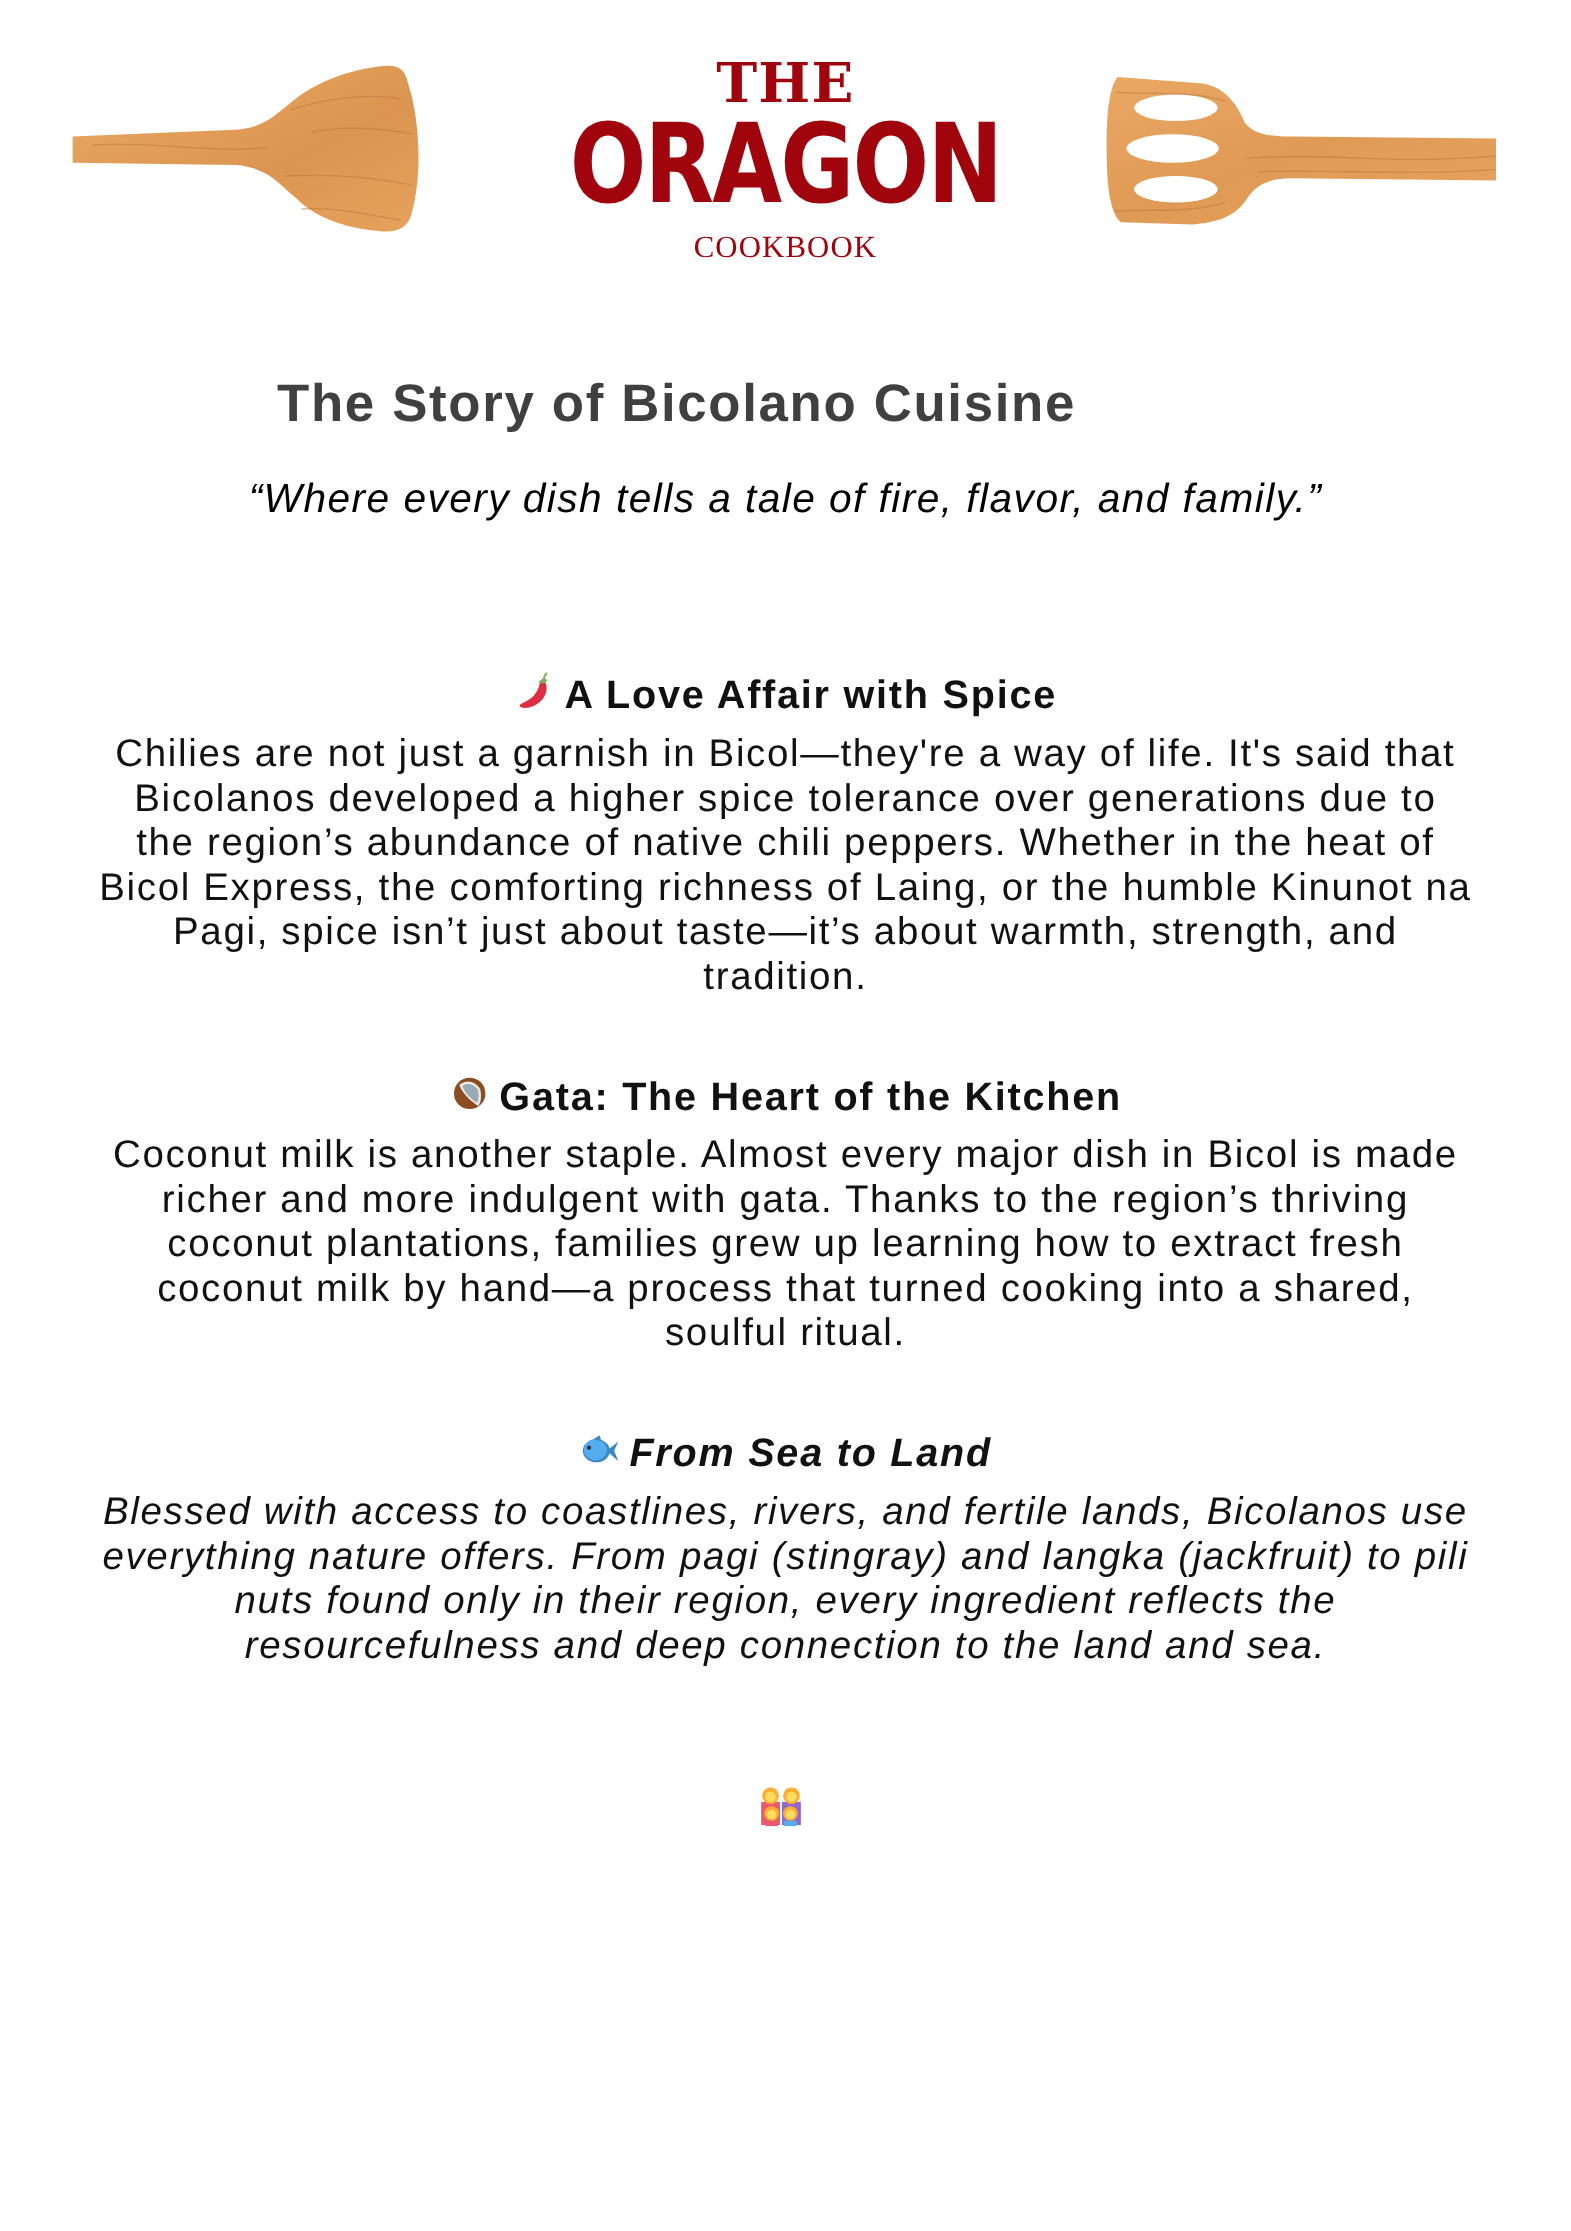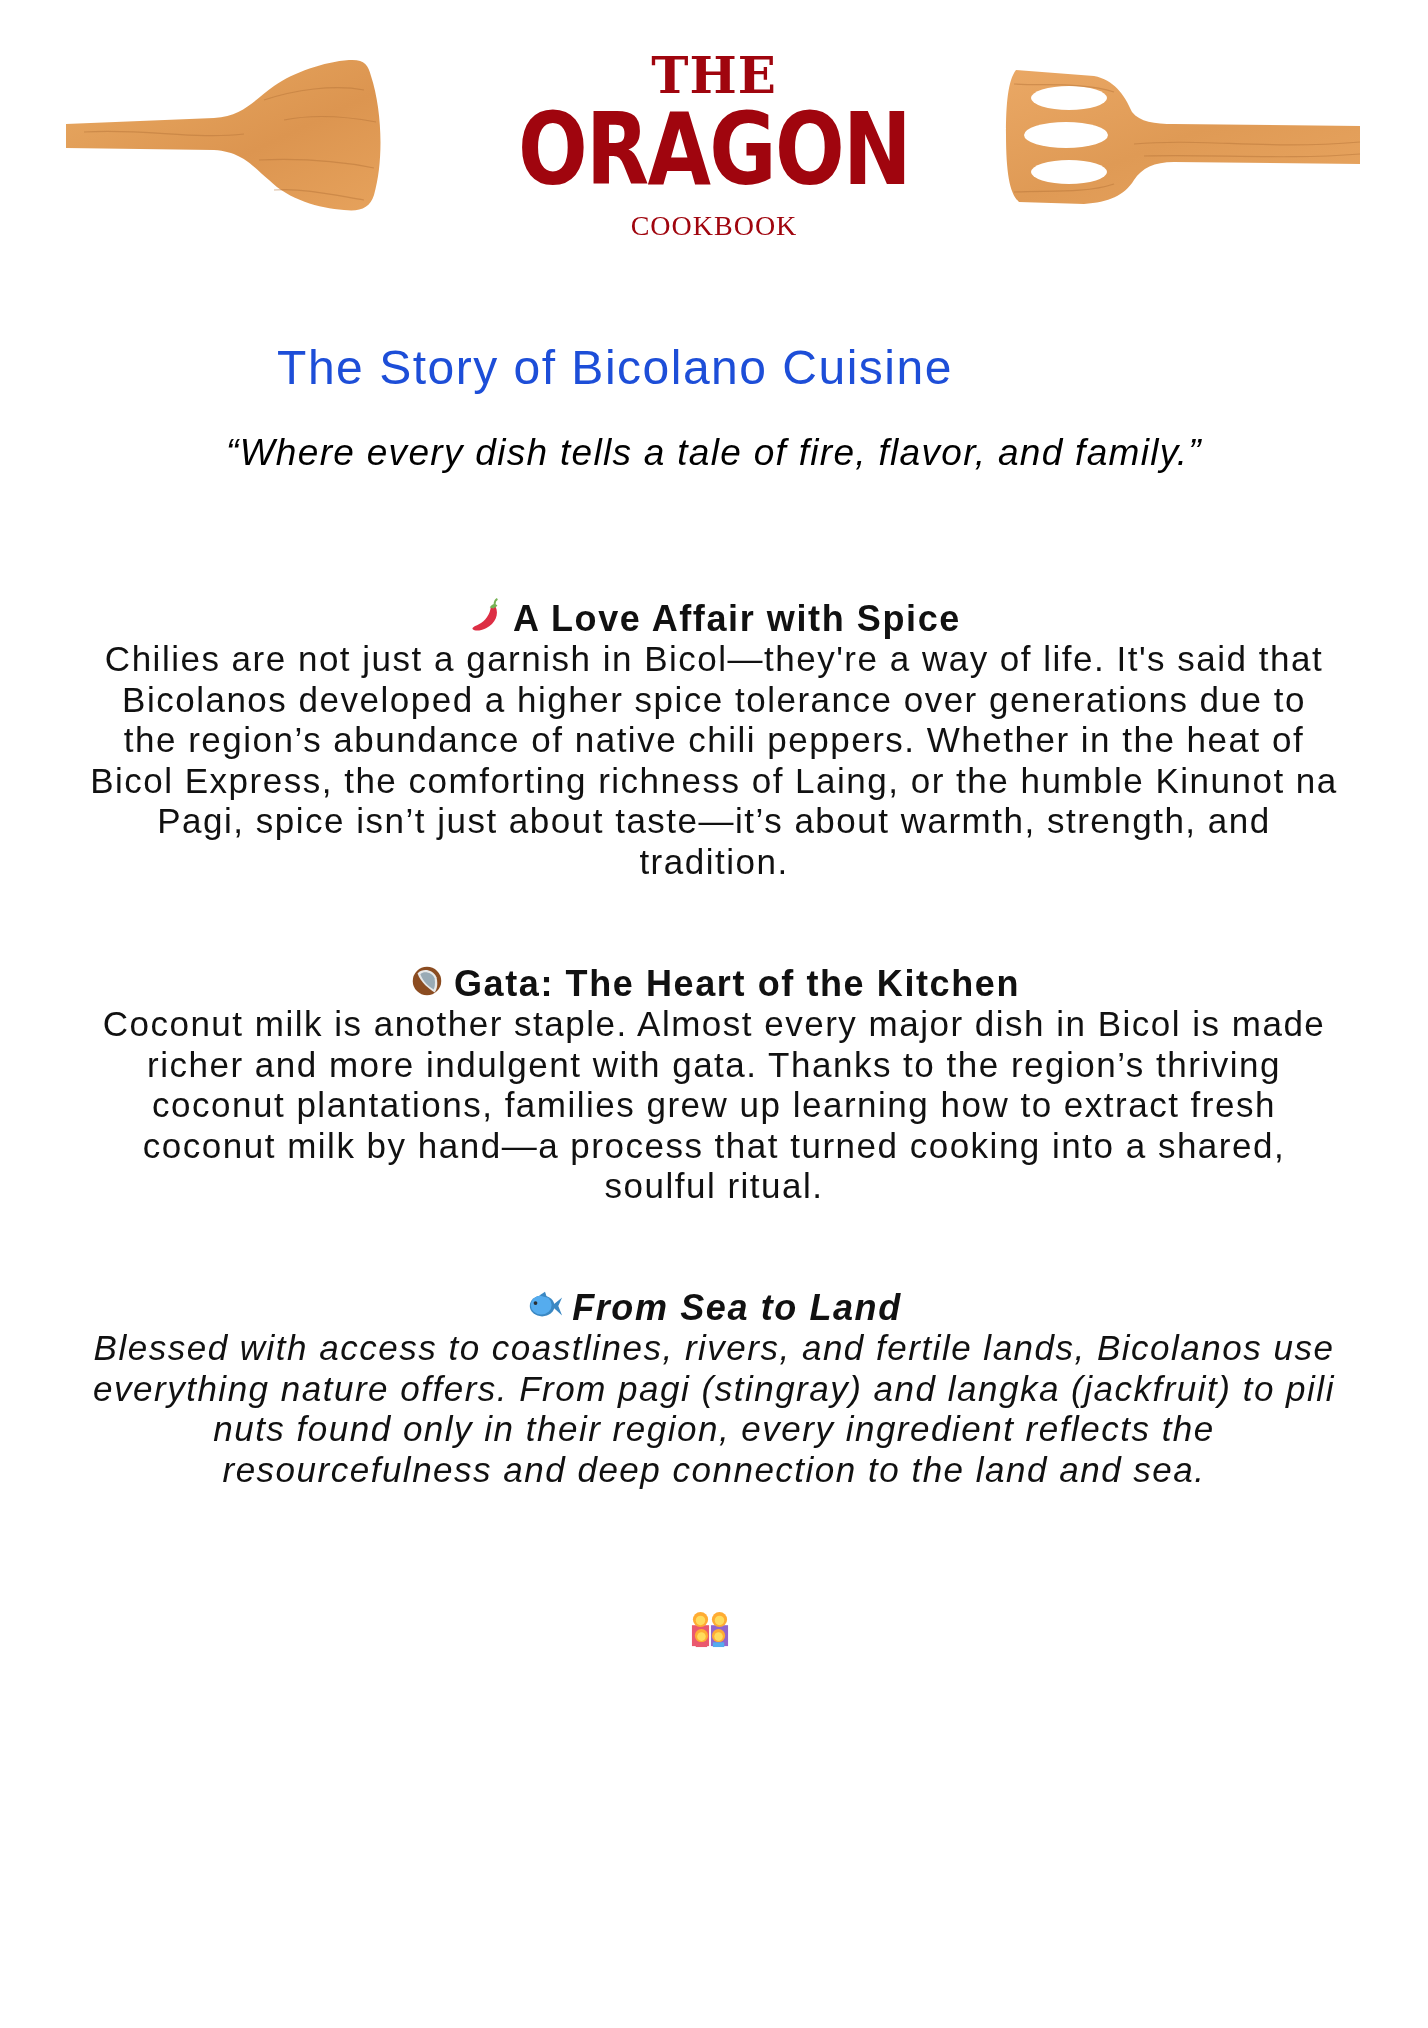--- a/index.html
+++ b/index.html
@@ -5,24 +5,24 @@
   html, body { margin: 0; padding: 0; background: #ffffff; }
   body { width: 1428px; height: 2028px; position: relative; overflow: hidden; font-family: "Liberation Sans", sans-serif; color: #111; }
   .header { position: absolute; top: 0; left: 0; width: 1428px; height: 280px; }
   .utensil { position: absolute; }
   .spatula-left { left: 64px; top: 50px; width: 380px; height: 170px; }
   .spatula-right { left: 1004px; top: 64px; width: 360px; height: 150px; }
   .logo { position: absolute; left: 0; width: 1428px; text-align: center; color: #a0050e; }
   .logo-the { top: 46px; font-family: "DejaVu Serif", serif; font-weight: bold; font-size: 50px; letter-spacing: 1px; }
   .logo-name { top: 100px; font-family: "DejaVu Sans", sans-serif; font-weight: bold; font-size: 100px; letter-spacing: -2px; transform: scaleX(0.82); transform-origin: center; line-height: 1; }
   .logo-sub { top: 210px; font-family: "Liberation Serif", serif; font-size: 28px; letter-spacing: 1px; }
-  .title { position: absolute; top: 340px; left: 0; width: 1230px; text-align: center; font-size: 48px; font-weight: normal; color: #1d4ed8; letter-spacing: 1.5px; }
+  .title { position: absolute; top: 340px; left: 0; width: 1230px; text-align: center; font-size: 48px; font-weight: bold; color: #404040; letter-spacing: 1.5px; }
   .quote { position: absolute; top: 432px; left: 0; width: 1428px; text-align: center; font-size: 37px; font-style: italic; letter-spacing: 1.3px; color: #000000; }
   .section { position: absolute; left: 90px; width: 1248px; text-align: center; }
-  .section h2 { margin: 0; font-size: 36px; font-weight: bold; letter-spacing: 1.6px; line-height: 40px; }
+  .section h2 { margin: 13px; font-size: 36px; font-weight: bold; letter-spacing: 1.6px; line-height: 40px; }
   .section h2 .emoji { display: inline-block; vertical-align: -4px; width: 38px; height: 38px; margin-right: 8px; }
   .section p { margin: 0; font-size: 35px; line-height: 40.5px; letter-spacing: 1.5px; }
   .s1 { top: 597px; }
   .s2 { top: 962px; }
   .s3 { top: 1286px; font-style: italic; }
   .s4 { top: 1610px; }
 </style>
 </head>
 <body>
 

